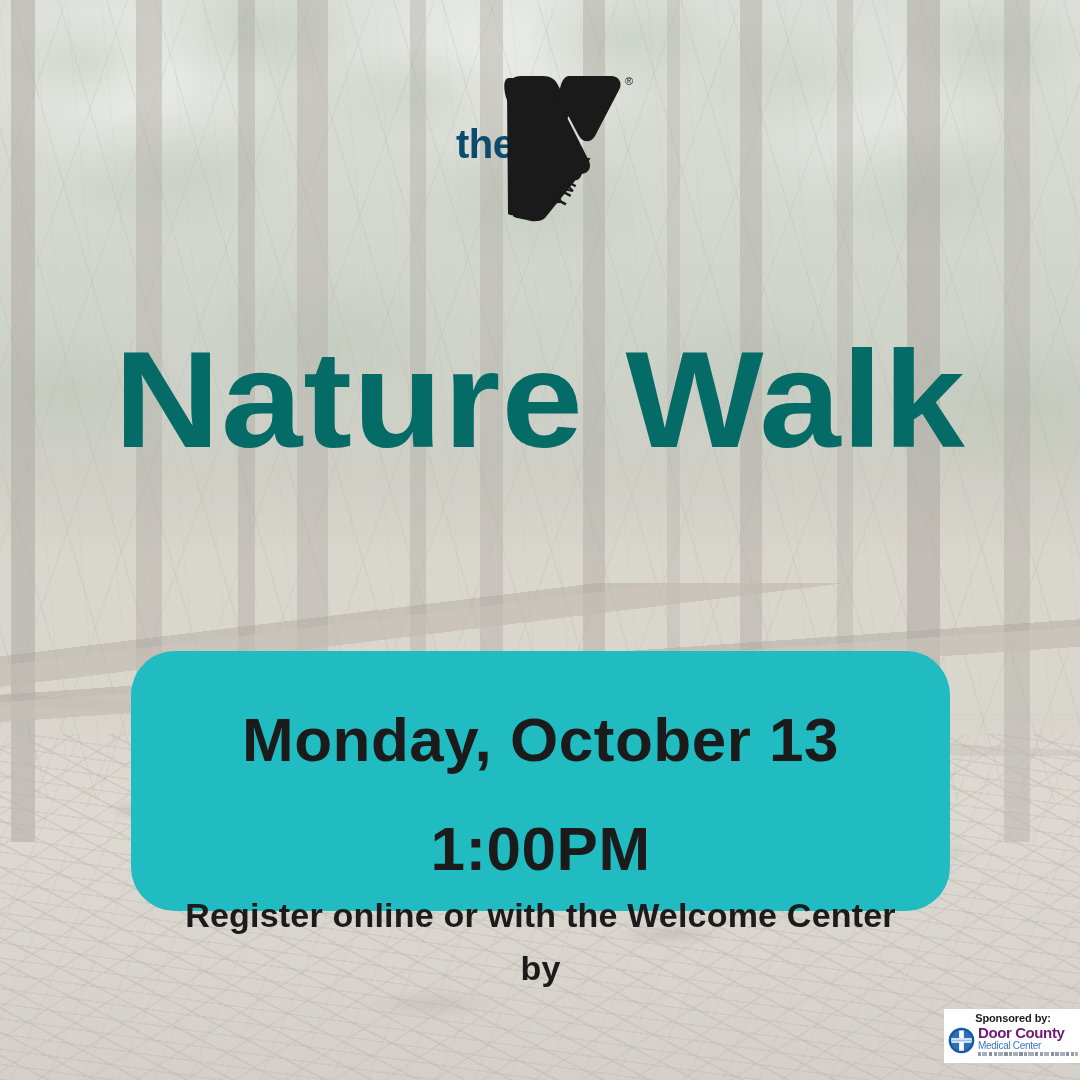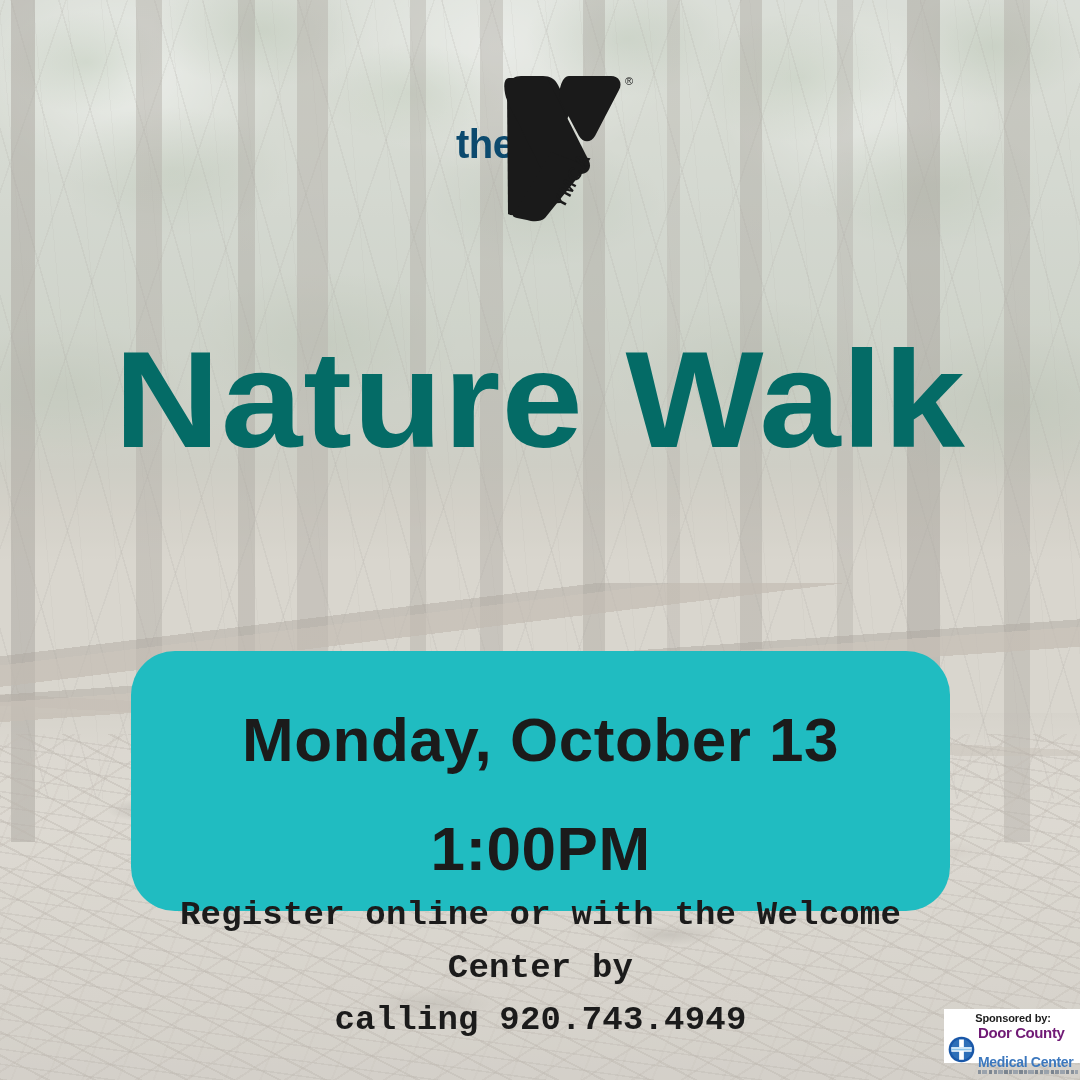--- a/index.html
+++ b/index.html
@@ -222,21 +222,20 @@
     margin-top: 17px;
   }
   .info-register {
     position: absolute;
     left: 46px; right: 46px;
     top: 238px;
     font-weight: 700;
     font-size: 34px;
     line-height: 1.55;
     letter-spacing: 0.2px;
-    font-family: Liberation Mono, monospace;
   }
 
   
   .sponsor {
     position: absolute;
     left: 944px;
     top: 1009px;
     width: 138px;
     height: 54px;
     background: #ffffff;
@@ -268,26 +267,26 @@
     line-height: 1.0;
   }
   .sponsor-l1 {
     font-size: 15px;
     font-weight: 700;
     color: #701a75;
     letter-spacing: -0.4px;
     display: block;
   }
   .sponsor-l2 {
-    font-size: 14px;
-    font-weight: 700;
+    font-size: 10px;
+    font-weight: 400;
     color: #3C78BE;
     letter-spacing: -0.3px;
     display: block;
-    margin-top: 15px;
+    margin-top: 1px;
   }
   .sponsor-fine {
     display: block;
     margin-top: 1px;
     height: 4px;
     background: repeating-linear-gradient(90deg,
       #6f7c8c 0 3px, rgba(255,255,255,0) 3px 4px,
       #8894a3 4px 9px, rgba(255,255,255,0) 9px 10.5px,
       #5f6d7e 10.5px 14px, rgba(255,255,255,0) 14px 15.5px);
     opacity: .75;
@@ -321,21 +320,20 @@
 
   <h1 class="headline">Nature Walk</h1>
 
 
   <div class="info-card">
     <div class="info-date">Monday, October 13</div>
     <div class="info-time">1:00PM</div>
     <div class="info-register">
       <span>Register online or with the Welcome Center by</span>
       <br>
-      <span>calling 920.743.4949</span>
     </div>
   </div>
 
   <div class="sponsor">
     <div class="sponsor-title">Sponsored by:</div>
     <div class="sponsor-row">
       <svg class="sponsor-mark" viewBox="0 0 40 40" aria-hidden="true">
         <circle cx="20" cy="20" r="19" fill="#1957A8"></circle>
         <circle cx="20" cy="20" r="15.5" fill="#2E6FB8"></circle>
         <path d="M16.5 5 H23.5 V16.5 H35 V23.5 H23.5 V35 H16.5 V23.5 H5 V16.5 H16.5 Z" fill="#ffffff"></path>

